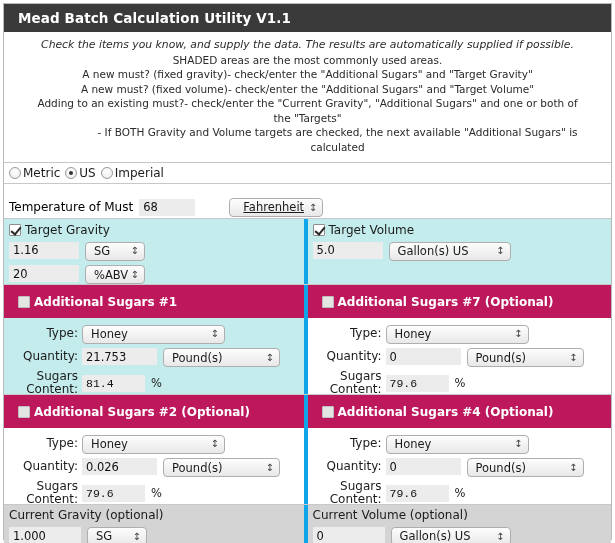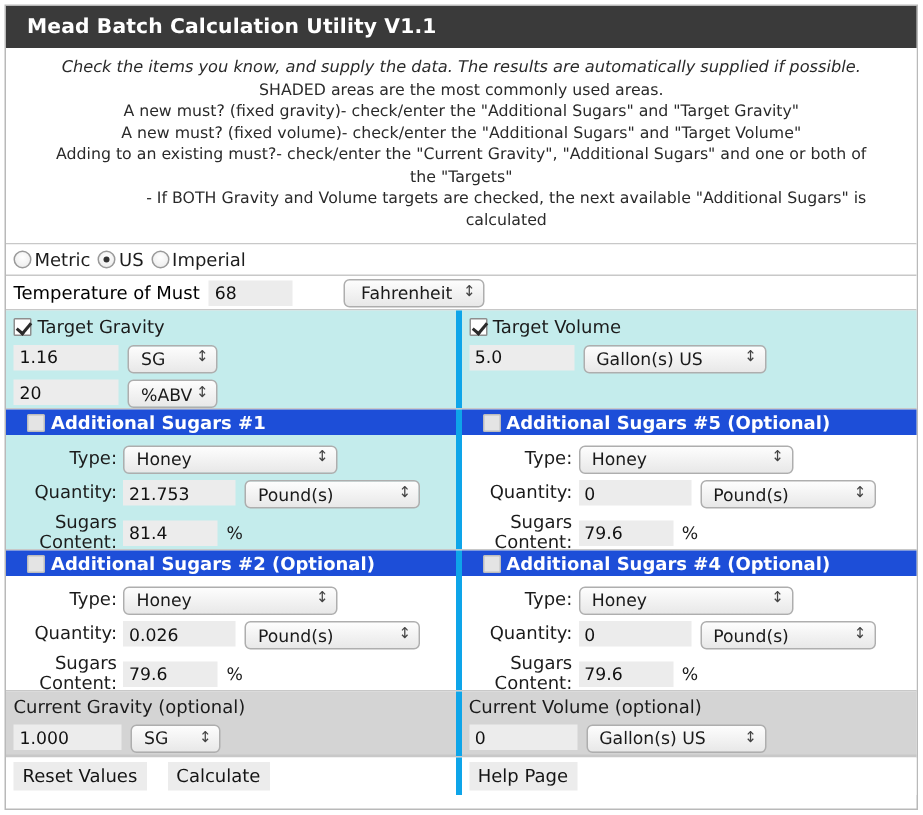--- a/index.html
+++ b/index.html
@@ -100,38 +100,39 @@
 
   .row-temp {
     flex: 0 0 auto;
     border-bottom: 1px solid #c8c8c8;
     display: flex;
     align-items: center;
     height: 23px;
     padding-left: 5px;
     background: #ffffff;
     font-size: 12px;
+    margin-top: 12px;
   }
 
   
   .tbox {
     background: #ececec;
     border: none;
     font-family: "DejaVu Sans", "Liberation Sans", sans-serif;
     font-size: 11.5px;
     color: #111;
     padding: 2px 4px;
     height: 17px;
     line-height: 13px;
     outline: none;
   }
   .tbox.w68 { width: 56px; }
   .tbox.w-target { width: 70px; }
   .tbox.w-qty { width: 75px; }
-  .tbox.w-sug { width: 63px; }
+  .tbox.w-sug { width: 63px; font-family: Liberation Mono, monospace; }
   .tbox.w-cur { width: 72px; }
 
   .sel {
     -webkit-appearance: none;
     appearance: none;
     background: linear-gradient(#fdfdfd, #e8e8e8);
     border: 1px solid #aeaeae;
     border-radius: 4px;
     font-family: "DejaVu Sans", "Liberation Sans", sans-serif;
     font-size: 11.5px;
@@ -144,21 +145,21 @@
   .selwrap { position: relative; display: inline-block; }
   .selwrap::after {
     content: "\2195";
     position: absolute;
     right: 6px; top: 50%;
     transform: translateY(-50%);
     font-size: 10px;
     color: #444;
     pointer-events: none;
   }
-  .sel.w-temp { width: 94px; text-align: center; padding-right: 18px; }
+  .sel.w-temp { width: 94px; text-align: right; padding-right: 18px; text-decoration: underline; }
   .sel.w-sg { width: 60px; }
   .sel.w-gal { width: 122px; }
   .sel.w-type { width: 143px; }
   .sel.w-lb { width: 117px; }
   .sel.w-curgal { width: 120px; }
 
   
   .cols {
     flex: 0 0 auto;
     display: flex;
@@ -209,25 +210,25 @@
   }
   .field-line {
     display: flex;
     align-items: center;
     gap: 6px;
     margin-bottom: 3px;
   }
 
   
   .panel-head {
-    background: #1d4ed8;
+    background: #be185d;
     color: #ffffff;
     font-size: 12px;
     font-weight: bold;
-    height: 17px;
+    height: 33px;
     display: flex;
     align-items: center;
     padding-left: 14px;
   }
   .panel-body {
     padding: 5px 6px 6px 6px;
     height: 76px;
   }
   .prow {
     display: flex;
@@ -401,21 +402,21 @@
               <span>Content:</span>
             </span>
             <input class="tbox w-sug" value="81.4" style="">
             <span class="pct">%</span>
           </div>
         </div>
       </div>
       <div class="col">
         <div class="panel-head">
           <span class="cbox dark"></span>
-          <span>Additional Sugars #5 (Optional)</span>
+          <span>Additional Sugars #7 (Optional)</span>
         </div>
         <div class="panel-body plain">
           <div class="prow">
             <span class="plabel">Type:</span>
             <span class="selwrap">
               <select class="sel w-type">
                 <option>Honey</option>
               </select>
             </span>
           </div>

